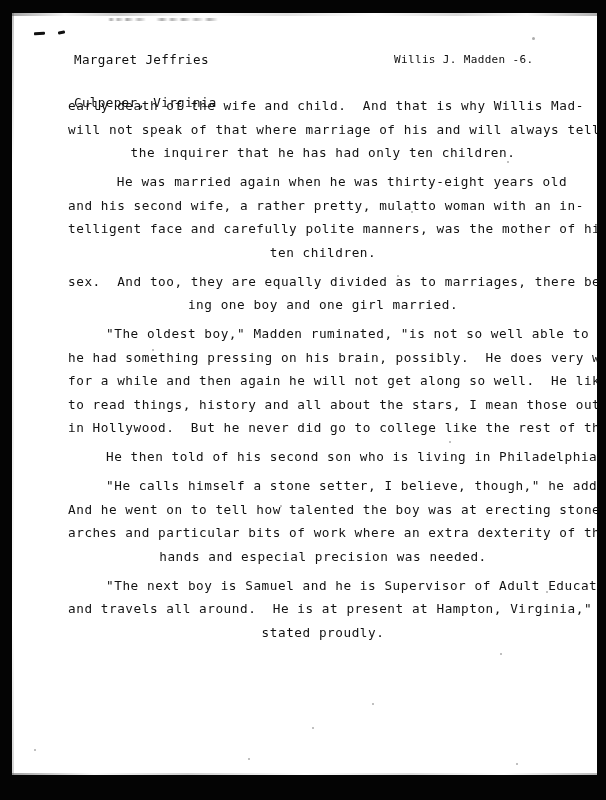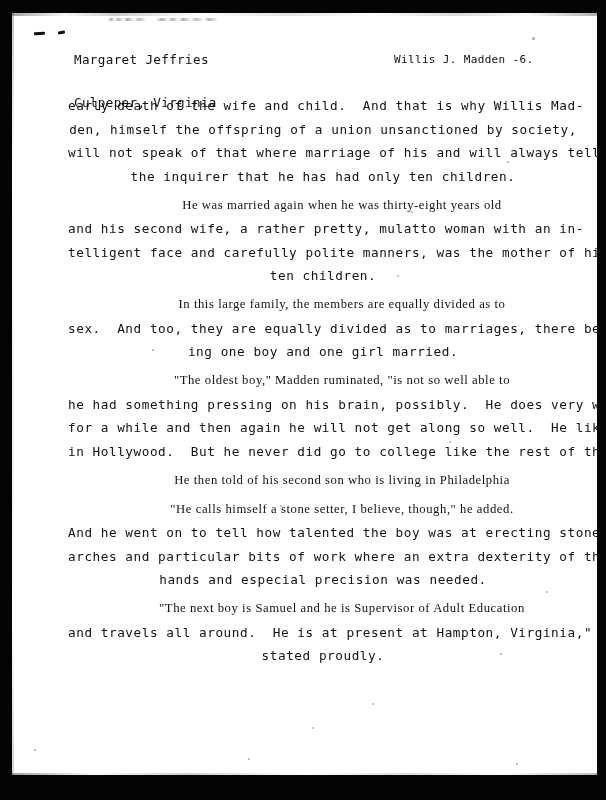--- a/index.html
+++ b/index.html
@@ -137,21 +137,20 @@
   .tline {
     font-size: 12.7px;
     line-height: 23.5px;
     letter-spacing: 0.55px;
     color: #121212;
     white-space: pre;
     height: 23.5px;
   }
   .tline.indent {
     padding-left: 38px;
-    font-family: Liberation Serif, serif;
   }
 
   
   .speck {
     position: absolute;
     background: #5a5a5a;
     border-radius: 50%;
     opacity: 0.5;
   }
 </style>
@@ -177,39 +176,38 @@
       </div>
 
       <div id="header-right">
         <div>Willis J. Madden -6.</div>
       </div>
     </div>
 
     <div id="body-text">
         <div class="para">
           <div class="tline">early death of the wife and child.  And that is why Willis Mad-</div>
-          <div class="tline">den, himself the offspring of a union unsanctioned by society,</div>
           <div class="tline">will not speak of that where marriage of his and will always tell</div>
           <div class="tline">the inquirer that he has had only ten children.</div>
         </div>
         <div class="para">
           <div class="tline indent">He was married again when he was thirty-eight years old</div>
           <div class="tline">and his second wife, a rather pretty, mulatto woman with an in-</div>
           <div class="tline">telligent face and carefully polite manners, was the mother of his</div>
           <div class="tline">ten children.</div>
         </div>
         <div class="para">
-          <div class="tline indent">In this large family, the members are equally divided as to</div>
           <div class="tline">sex.  And too, they are equally divided as to marriages, there be-</div>
           <div class="tline">ing one boy and one girl married.</div>
         </div>
         <div class="para">
           <div class="tline indent">"The oldest boy," Madden ruminated, "is not so well able to</div>
           <div class="tline">he had something pressing on his brain, possibly.  He does very well</div>
           <div class="tline">for a while and then again he will not get along so well.  He likes</div>
+          <div class="tline">to read things, history and all about the stars, I mean those out</div>
           <div class="tline">in Hollywood.  But he never did go to college like the rest of them."</div>
         </div>
         <div class="para">
           <div class="tline indent">He then told of his second son who is living in Philadelphia</div>
         </div>
         <div class="para">
           <div class="tline indent">"He calls himself a stone setter, I believe, though," he added.</div>
           <div class="tline">And he went on to tell how talented the boy was at erecting stone</div>
           <div class="tline">arches and particular bits of work where an extra dexterity of the</div>
           <div class="tline">hands and especial precision was needed.</div>

